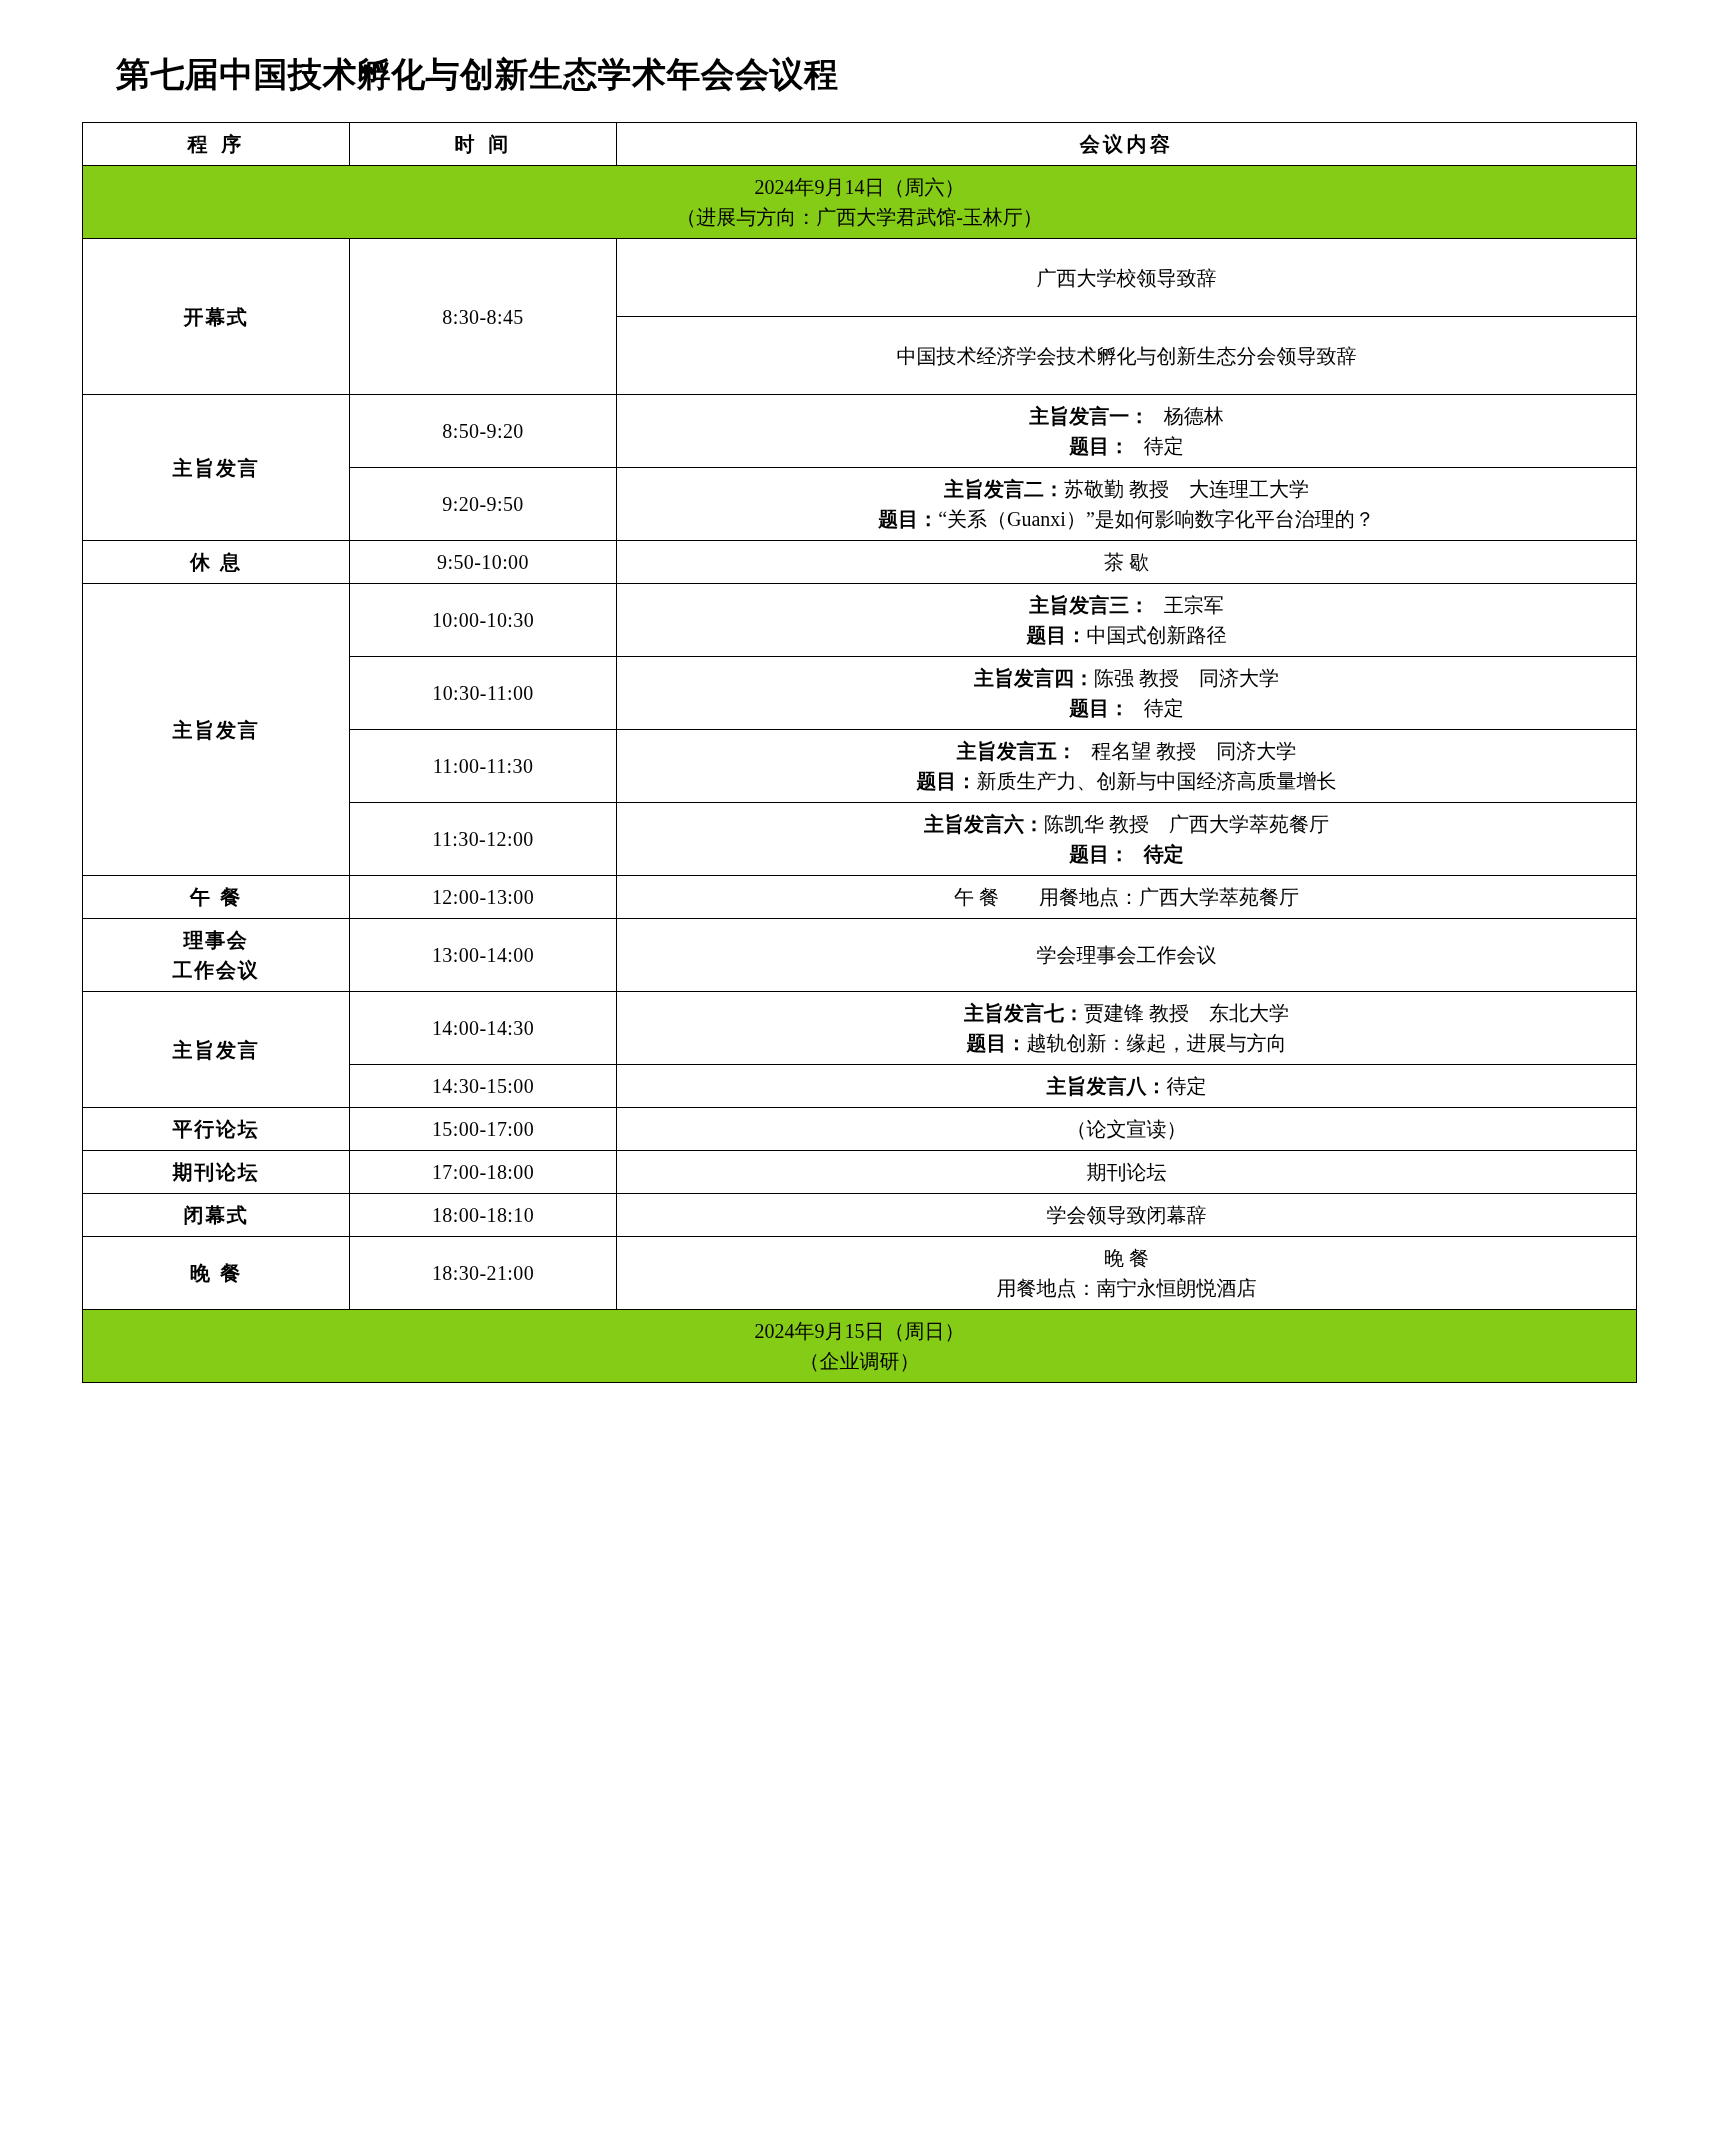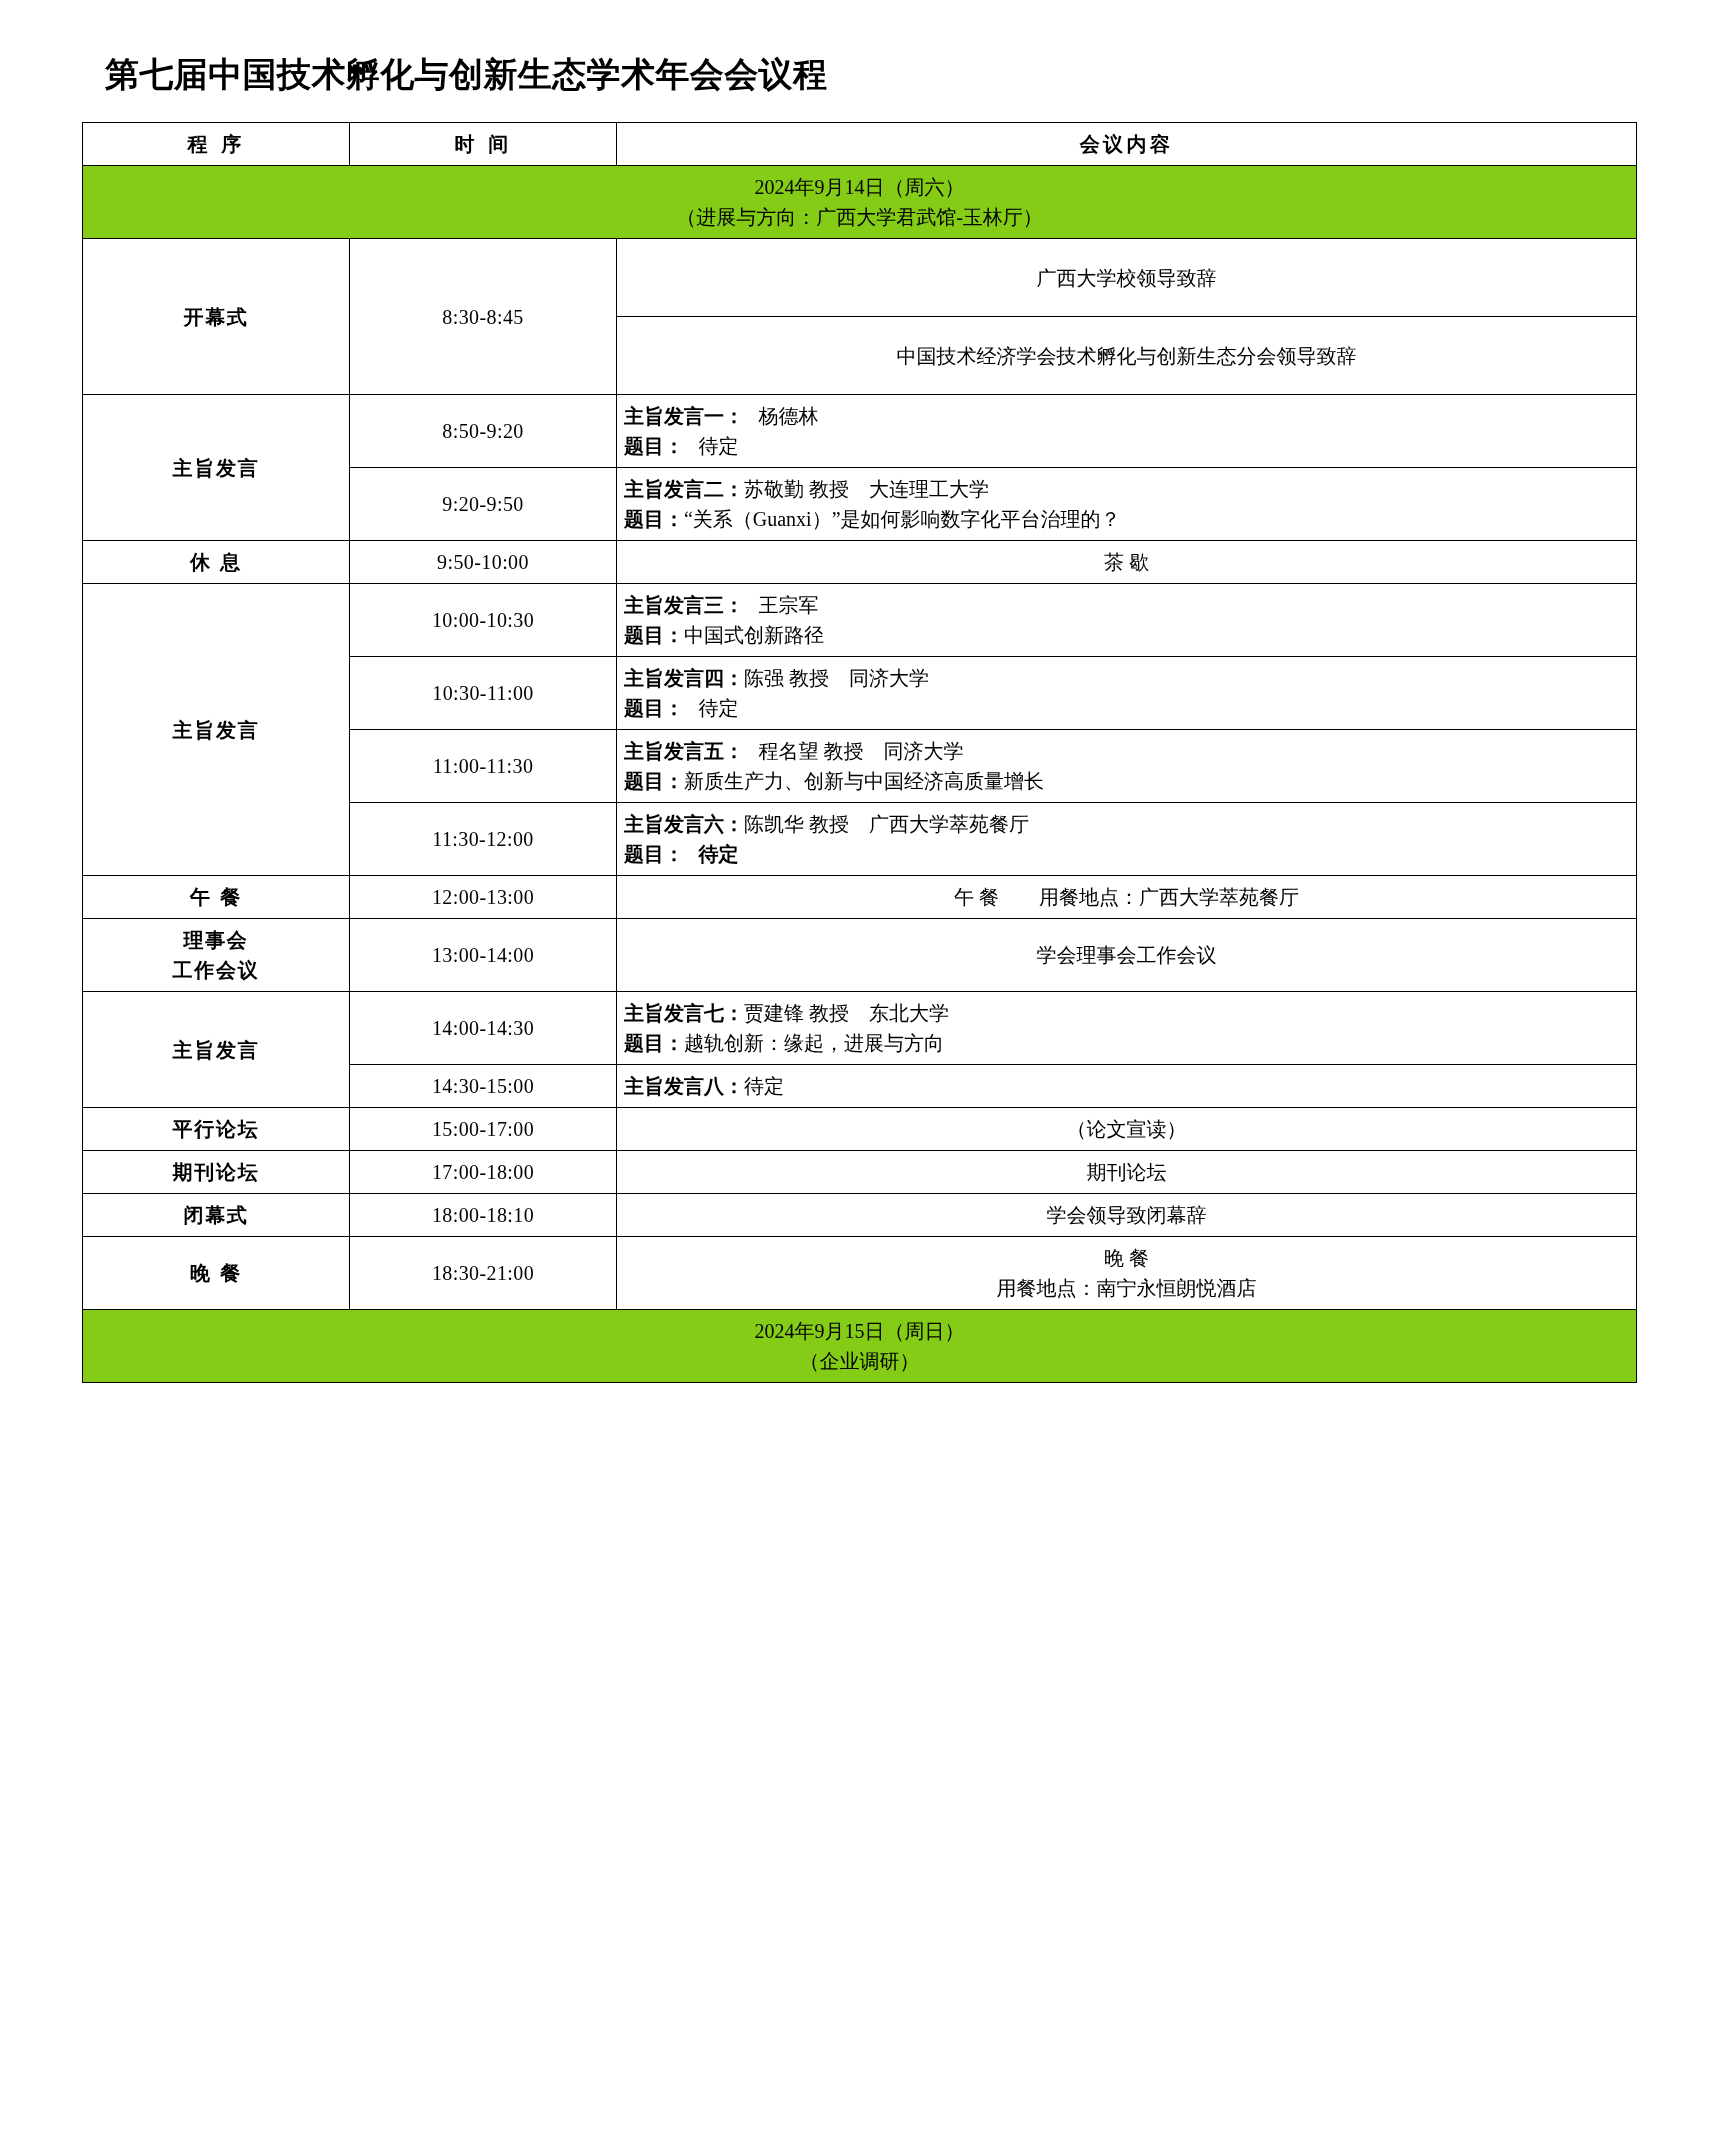--- a/index.html
+++ b/index.html
@@ -23,21 +23,21 @@
     font-weight: bold;
     font-size: 27.5px;
     letter-spacing: 0.9px;
     margin: 0 0 23px 26px;
   }
   .doc-title {
     font-family: "DejaVu Sans", "Liberation Sans", sans-serif;
     font-weight: bold;
     font-size: 34px;
     text-align: left;
-    margin: 0 0 24px 23px;
+    margin: 0 0 24px 34px;
     letter-spacing: 0.4px;
   }
   table.agenda {
     border-collapse: collapse;
     width: 100%;
     table-layout: fixed;
   }
   table.agenda td {
     border: 1.3px solid #000000;
     padding: 6px 6.9px;
@@ -55,21 +55,21 @@
     font-size: 22.4px;
     letter-spacing: 1.7px;
   }
   .cell-time {
     text-align: center;
     font-family: "Liberation Serif", "DejaVu Serif", serif;
     font-size: 21.5px;
     letter-spacing: 0.4px;
   }
   .cell-content {
-    text-align: left;
+    text-align: center;
     font-size: 21.5px;
   }
   .cell-content.center {
     text-align: center;
   }
   .head-cell {
     text-align: center;
     font-family: "DejaVu Sans", "Liberation Sans", sans-serif;
     font-weight: bold;
     font-size: 23px;

